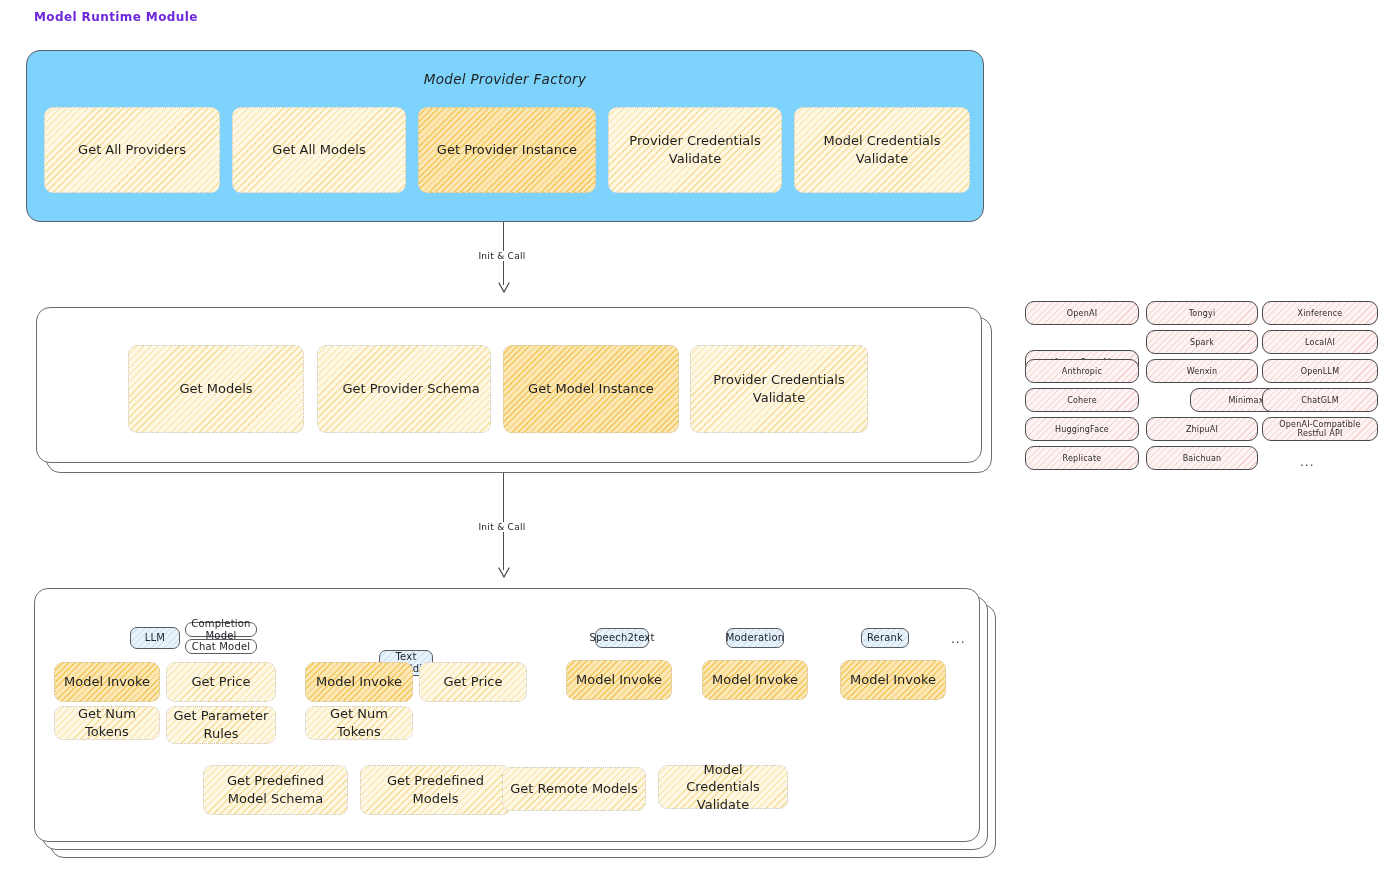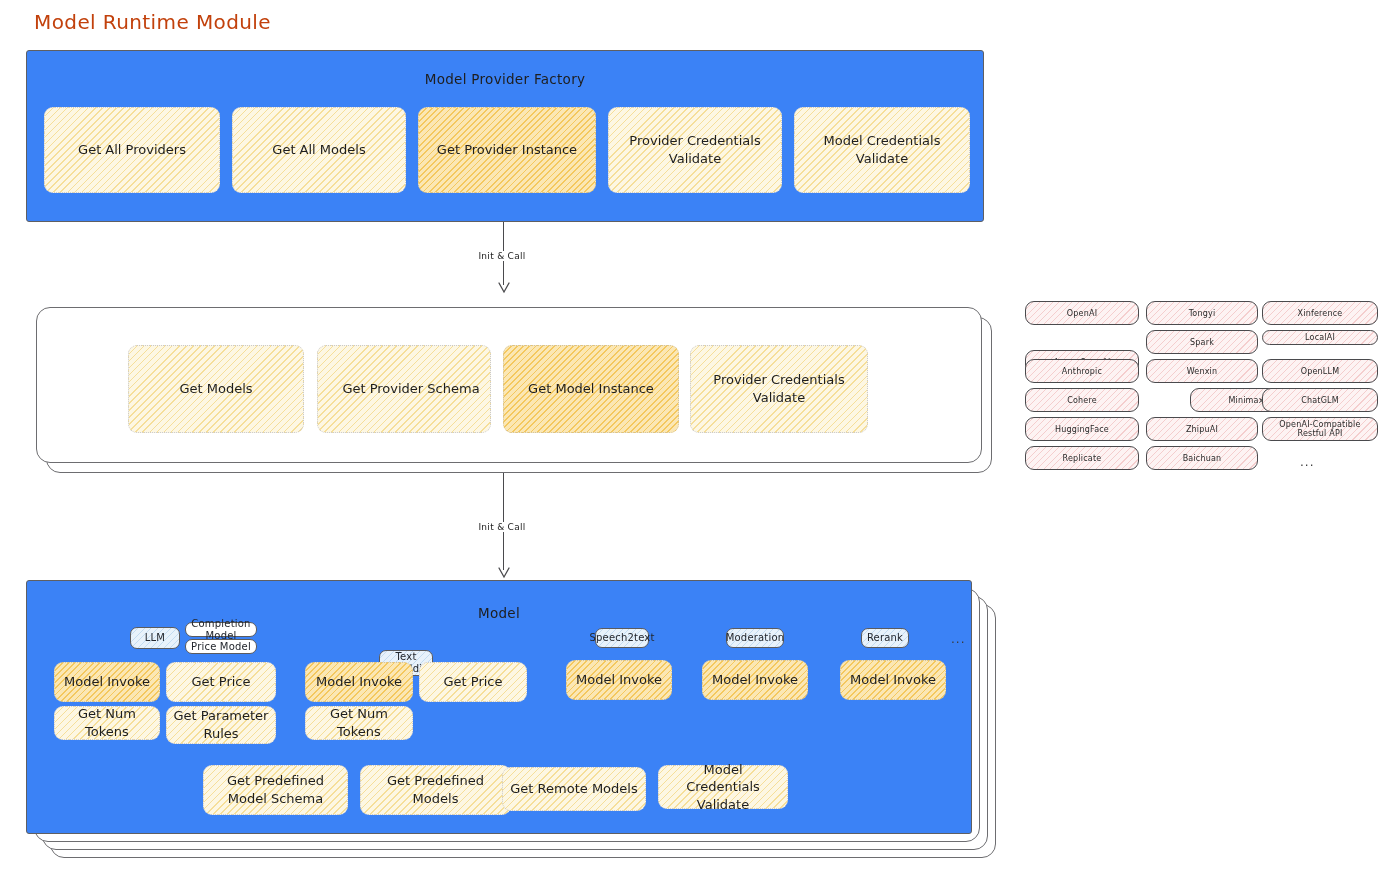--- a/index.html
+++ b/index.html
@@ -7,30 +7,31 @@
   body{
     width:1393px;height:880px;background:#ffffff;
     font-family:"DejaVu Sans","Liberation Sans",sans-serif;
     color:#1e1e1e;overflow:hidden;position:relative;
   }
   .canvas{position:relative;width:1393px;height:880px;}
 
   
   #page-title{
     position:absolute;left:34px;top:10px;
-    font-size:20px;letter-spacing:.4px;color:#c2410c;
+    font-size:12px;letter-spacing:.4px;color:#6d28d9;font-weight:bold;
   }
 
   
   .panel{
     position:absolute;
-    background:#3b82f6;
+    background:#7dd3fc;
     border:1.2px solid #5f5f62;
-    border-radius:3px;
+    border-radius:14px;
     box-sizing:border-box;
+    font-style:italic;
   }
   .panel-shadow{
     position:absolute;
     background:#ffffff;
     border:1.2px solid #6d6d70;
     border-radius:14px;
     box-sizing:border-box;
   }
   .panel-title{
     position:absolute;left:0;right:0;text-align:center;
@@ -162,47 +163,44 @@
       <div class="pill" style="left: 1025px; top: 388px; width: 114px; height: 24px;">Cohere</div>
       <div class="pill" style="left: 1025px; top: 417px; width: 114px; height: 24px; text-align: right;">HuggingFace</div>
       <div class="pill" style="left: 1025px; top: 446px; width: 114px; height: 24px;">Replicate</div>
       <div class="pill" style="left: 1146px; top: 301px; width: 112px; height: 24px;">Tongyi</div>
       <div class="pill" style="left: 1146px; top: 330px; width: 112px; height: 24px;">Spark</div>
       <div class="pill" style="left: 1146px; top: 359px; width: 112px; height: 24px;">Wenxin</div>
       <div class="pill" style="left: 1146px; top: 388px; width: 112px; height: 24px; margin-left: 44px;">Minimax</div>
       <div class="pill" style="left: 1146px; top: 417px; width: 112px; height: 24px;">ZhipuAI</div>
       <div class="pill" style="left: 1146px; top: 446px; width: 112px; height: 24px;">Baichuan</div>
       <div class="pill" style="left: 1262px; top: 301px; width: 116px; height: 24px;">Xinference</div>
-      <div class="pill" style="left: 1262px; top: 330px; width: 116px; height: 15px;">LocalAI</div>
+      <div class="pill" style="left: 1262px; top: 330px; width: 116px; height: 24px;">LocalAI</div>
       <div class="pill" style="left: 1262px; top: 359px; width: 116px; height: 24px;">OpenLLM</div>
       <div class="pill" style="left: 1262px; top: 388px; width: 116px; height: 24px;">ChatGLM</div>
       <div class="pill" style="left: 1262px; top: 417px; width: 116px; height: 24px;">OpenAI-Compatible Restful API</div>
     </div>
   <div class="ellipsis" id="provider-list-more" style="left: 1300px; top: 456px;">...</div>
 
   <div id="conn2">
     <div class="conn-line" id="conn2-line" style="left: 503px; top: 473px; height: 97px;"></div>
     <svg class="arrowhead" id="conn2-arrow" viewBox="0 0 12 12" style="left: 497.5px; top: 567px;">
       <path d="M1 1 L6 10 L11 1" fill="none" stroke="#4a4a4d" stroke-width="1.3" stroke-linecap="round"></path>
     </svg>
     <div class="conn-label" id="conn2-label" style="left: 502px; top: 522px; transform: translateX(-50%);">Init &amp; Call</div>
   </div>
 
   <div id="model-shadows">
       <div class="panel-shadow" style="left: 50px; top: 604px; width: 946px; height: 254px;"></div>
       <div class="panel-shadow" style="left: 42px; top: 596px; width: 946px; height: 254px;"></div>
       <div class="panel-shadow" style="left: 34px; top: 588px; width: 946px; height: 254px;"></div>
     </div>
-  <div class="panel" id="model-panel" style="left: 26px; top: 580px; width: 946px; height: 254px;">
-    <div class="panel-title" id="model-title" style="top: 24px;">Model</div>
-  </div>
   <div id="model-badges">
       <div class="badge blue" style="left: 130px; top: 627px; width: 50px; height: 22px;">LLM</div>
       <div class="badge plain" style="left: 185px; top: 622px; width: 72px; height: 15px;">Completion Model</div>
-      <div class="badge plain" style="left: 185px; top: 639px; width: 72px; height: 15px;">Price Model</div>
+      <div class="badge plain" style="left: 185px; top: 639px; width: 72px; height: 15px;">Chat Model</div>
       <div class="badge blue" style="left: 379px; top: 650px; width: 54px; height: 26px;">Text Embedding</div>
       <div class="badge blue" style="left: 595px; top: 628px; width: 54px; height: 20px;">Speech2text</div>
       <div class="badge blue" style="left: 726px; top: 628px; width: 58px; height: 20px;">Moderation</div>
       <div class="badge blue" style="left: 861px; top: 628px; width: 48px; height: 20px;">Rerank</div>
     </div>
   <div id="model-methods">
       <div class="hbox dark" style="left: 54px; top: 662px; width: 106px; height: 40px;">Model Invoke</div>
       <div class="hbox light" style="left: 166px; top: 662px; width: 110px; height: 40px;">Get Price</div>
       <div class="hbox light" style="left: 54px; top: 706px; width: 106px; height: 34px;">Get Num Tokens</div>
       <div class="hbox light" style="left: 166px; top: 706px; width: 110px; height: 38px;">Get Parameter Rules</div>

